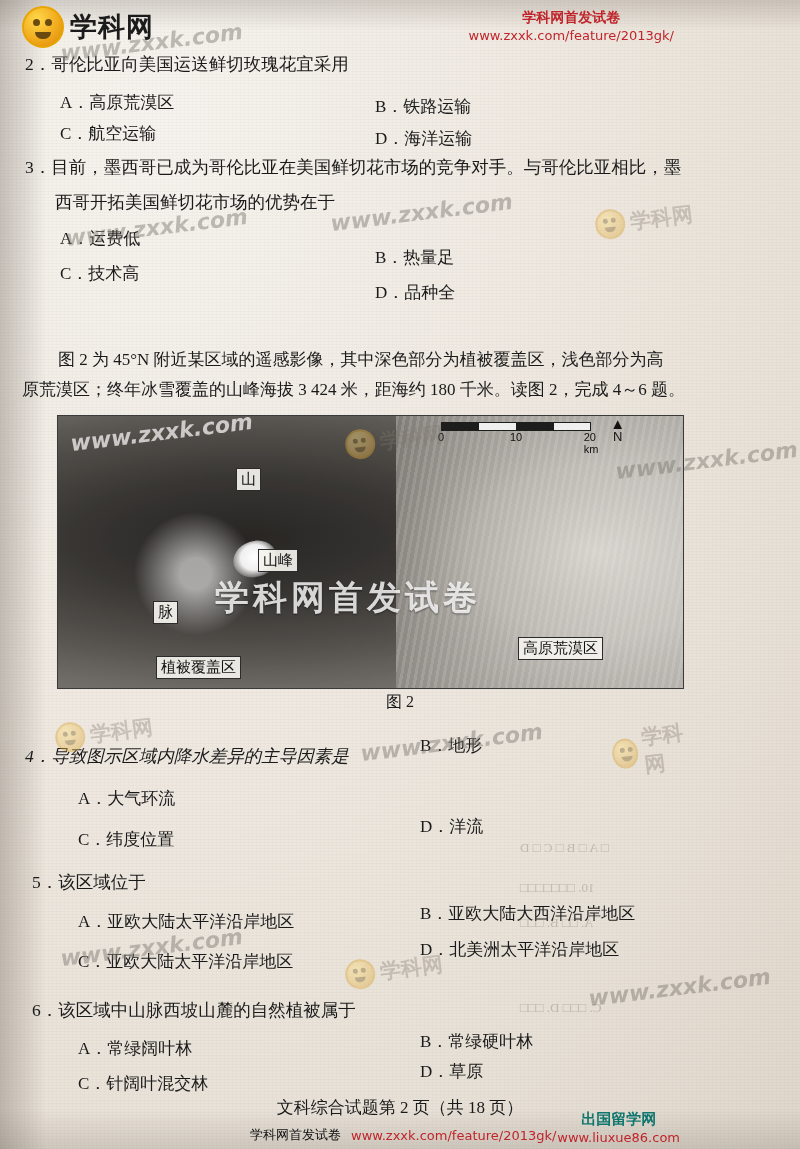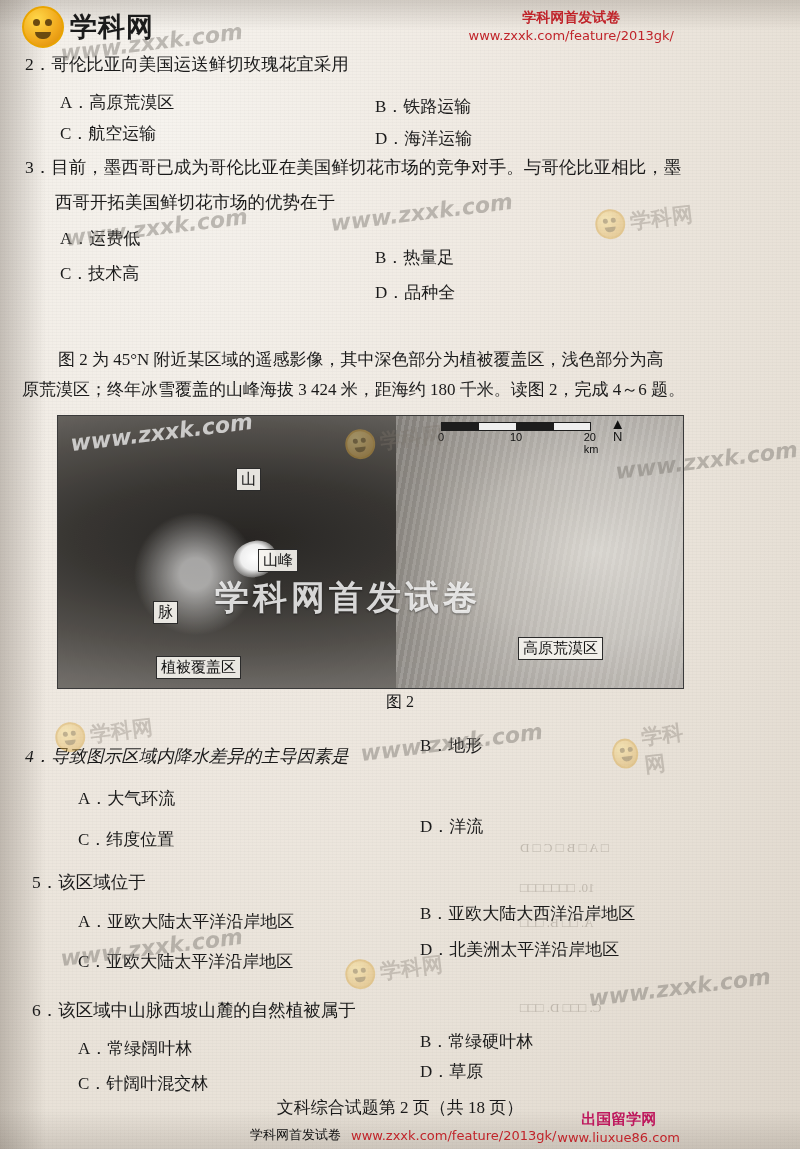--- a/index.html
+++ b/index.html
@@ -127,21 +127,21 @@
   .footer-main{position:absolute;left:0;top:1096px;width:800px;text-align:center;font-size:17px;}
   .footer-brand{
     position:absolute;left:250px;top:1126px;display:flex;align-items:center;gap:10px;
     font-family:"DejaVu Sans", sans-serif;font-size:13px;
   }
   .footer-brand .t{color:#111;}
   .footer-brand .u{color:#c0242a;}
   .footer-right{
     position:absolute;right:16px;top:1110px;text-align:center;line-height:1.3;
   }
-  .footer-right .t1{font-family:"DejaVu Sans", sans-serif;font-size:15px;color:#be185d;font-weight:bold;}
+  .footer-right .t1{font-family:"DejaVu Sans", sans-serif;font-size:15px;color:#0f766e;font-weight:bold;}
   .footer-right .t2{font-family:"DejaVu Sans", sans-serif;font-size:13px;color:#c0242a;}
 
   
   .wm{
     position:absolute;font-family:"DejaVu Sans", sans-serif;
     color:rgba(120,115,108,0.45);
     font-size:22px;font-style:italic;font-weight:bold;
     transform:rotate(-7deg);pointer-events:none;white-space:nowrap;
   }
   .wm-logo{

